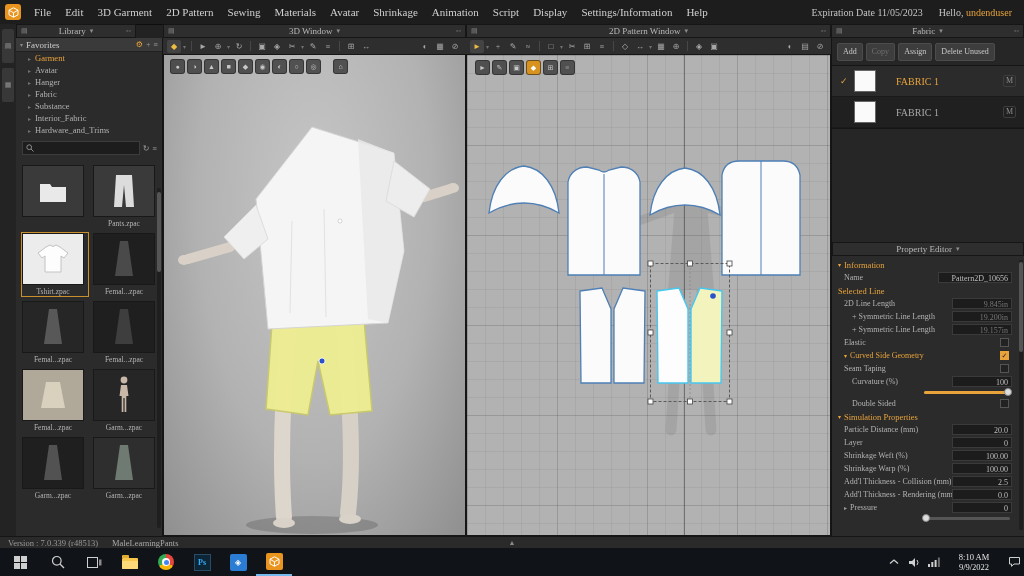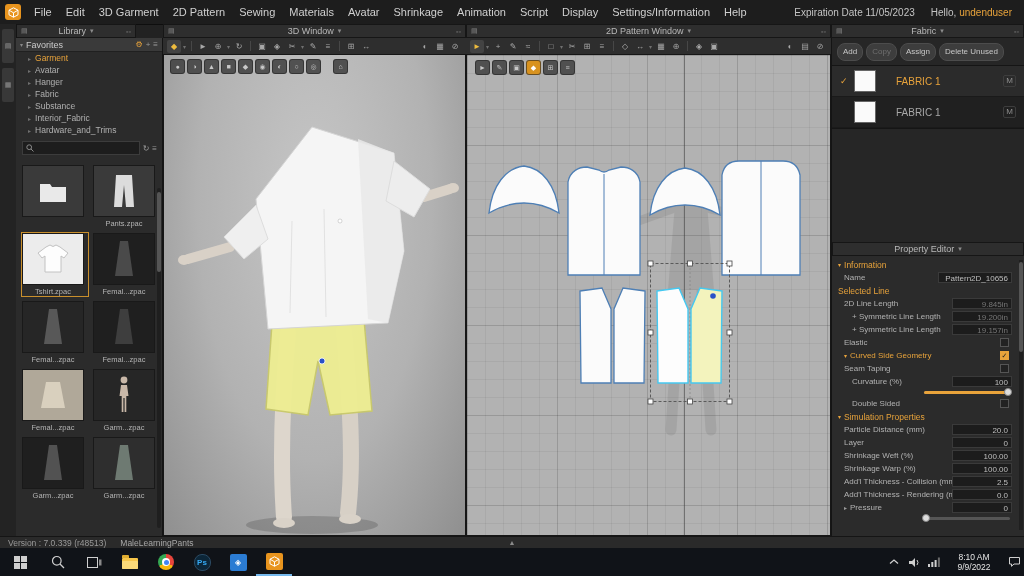--- a/index.html
+++ b/index.html
@@ -1,17 +1,17 @@
 <!DOCTYPE html>
 <html><head>
 <meta charset="utf-8">
 <style>
   html,body{margin:0;padding:0;background:#000;}
   .app{position:relative;width:1024px;height:576px;overflow:hidden;background:#222;
-       font-family:Liberation Sans, sans-serif;-webkit-font-smoothing:antialiased;user-select:none;}
+       font-family:Liberation Serif, serif;-webkit-font-smoothing:antialiased;user-select:none;}
   
   .menubar{position:absolute;top:0;left:0;right:0;height:24px;background:#1d1d1d;border-bottom:1px solid #0e0e0e;
            display:flex;align-items:center;padding-left:5px;}
   .logo{width:16px;height:16px;background:#e8941e;border-radius:3px;display:flex;align-items:center;justify-content:center;margin-right:6px;}
   .mitem{font-size:11px;color:#d0d0d0;padding:0 7px;line-height:24px;cursor:default;}
   .mspacer{flex:1;}
   .mright{font-size:10px;color:#c4c4c4;margin-right:16px;}
   .muser{font-size:10px;color:#c4c4c4;margin-right:12px;}
   .muser b{color:#e8a33b;font-weight:normal;}
   
@@ -65,21 +65,21 @@
   .v2d .canvas{position:absolute;top:16px;left:0;right:0;bottom:0;border:1px solid #161616;box-sizing:border-box;background:#b2b2b2;
       background-image:
         linear-gradient(rgba(0,0,0,.10) 1px,transparent 1px),linear-gradient(90deg,rgba(0,0,0,.10) 1px,transparent 1px),
         linear-gradient(rgba(0,0,0,.05) 1px,transparent 1px),linear-gradient(90deg,rgba(0,0,0,.05) 1px,transparent 1px);
       background-size:90px 90px,90px 90px,18px 18px,18px 18px;overflow:hidden;}
   .axis{position:absolute;left:217px;top:0;bottom:0;width:1px;background:rgba(60,60,60,.55);}
   .patterns{position:absolute;left:0;top:0;}
   
   .fabric{position:absolute;left:831px;top:38px;width:193px;height:498px;background:#262626;border-left:1px solid #141414;box-sizing:border-box;}
   .fbtns{position:absolute;top:5px;left:5px;right:5px;display:flex;gap:3px;}
-  .fbtn{height:16px;padding:0 5px;background:#3d3d3d;border:1px solid #4c4c4c;border-radius:8px;color:#c8c8c8;font-size:8px;line-height:15px;white-space:nowrap;}
+  .fbtn{height:16px;padding:0 5px;background:#3d3d3d;border:1px solid #4c4c4c;border-radius:2px;color:#c8c8c8;font-size:8px;line-height:15px;white-space:nowrap;}
   .fbtn.dim{color:#6e6e6e;}
   .flist{position:absolute;top:27px;left:0;right:0;background:#202020;border-top:1px solid #151515;border-bottom:1px solid #151515;}
   .frow{height:30px;display:flex;align-items:center;padding:0 8px;border-bottom:1px solid #1a1a1a;}
   .frow.sel{background:#2b2b2b;}
   .frow .chk{width:12px;color:#e8a33b;font-size:9px;}
   .fswatch{width:20px;height:20px;background:#fafafa;border:1px solid #666;margin-left:2px;}
   .fname{margin-left:20px;font-size:10px;color:#a8a8a8;}
   .frow.sel .fname{color:#e8a33b;}
   .fbadge{margin-left:auto;color:#8f8f8f;font-size:8px;border:1px solid #3d3d3d;border-radius:2px;padding:0 2px;line-height:10px;}
   .prophead{position:absolute;top:204px;left:0;right:0;height:14px;background:#2e2e2e;border:1px solid #161616;box-sizing:border-box;
@@ -112,21 +112,21 @@
   .taskbar{position:absolute;left:0;right:0;bottom:0;height:28px;background:#101318;display:flex;align-items:center;}
   .tkb{width:36px;height:28px;display:flex;align-items:center;justify-content:center;}
   .tkb.start{width:40px;}
   .folder{width:16px;height:11px;background:#f7c64a;border-radius:1px;position:relative;margin-top:3px;}
   .folder::before{content:'';position:absolute;top:-3px;left:0;width:7px;height:3px;background:#e0ad30;border-radius:1px 1px 0 0;}
   .folder::after{content:'';position:absolute;left:0;right:0;bottom:0;height:8px;background:#fbd978;border-radius:1px;}
   .chrome{width:16px;height:16px;border-radius:50%;position:relative;
           background:conic-gradient(#e8453c 0deg 120deg,#f7b50c 120deg 240deg,#34a853 240deg 360deg);}
   .chrome .w{position:absolute;inset:4px;background:#fff;border-radius:50%;}
   .chrome .c{position:absolute;inset:5.5px;background:#4285f4;border-radius:50%;}
-  .ps{width:17px;height:17px;background:#0c2638;border:1px solid #2b4a63;border-radius:8px;color:#35aaf5;font-size:8px;font-weight:bold;
+  .ps{width:17px;height:17px;background:#0c2638;border:1px solid #2b4a63;border-radius:0;color:#35aaf5;font-size:8px;font-weight:bold;
       display:flex;align-items:center;justify-content:center;box-sizing:border-box;}
   .bapp{width:17px;height:17px;background:#2b7cd3;border-radius:2px;color:#fff;font-size:8px;display:flex;align-items:center;justify-content:center;}
   .cloi{width:17px;height:17px;background:#e8941e;border-radius:2px;display:flex;align-items:center;justify-content:center;}
   .tkb.run{border-bottom:2px solid #76b9ed;box-sizing:border-box;}
   .tray{display:flex;align-items:center;margin-left:auto;}
   .tri{width:20px;height:28px;display:flex;align-items:center;justify-content:center;}
   .clock{width:56px;text-align:center;color:#e4e4e4;font-size:8.5px;line-height:10px;margin:0 2px;}
 </style>
 </head>
 <body>

